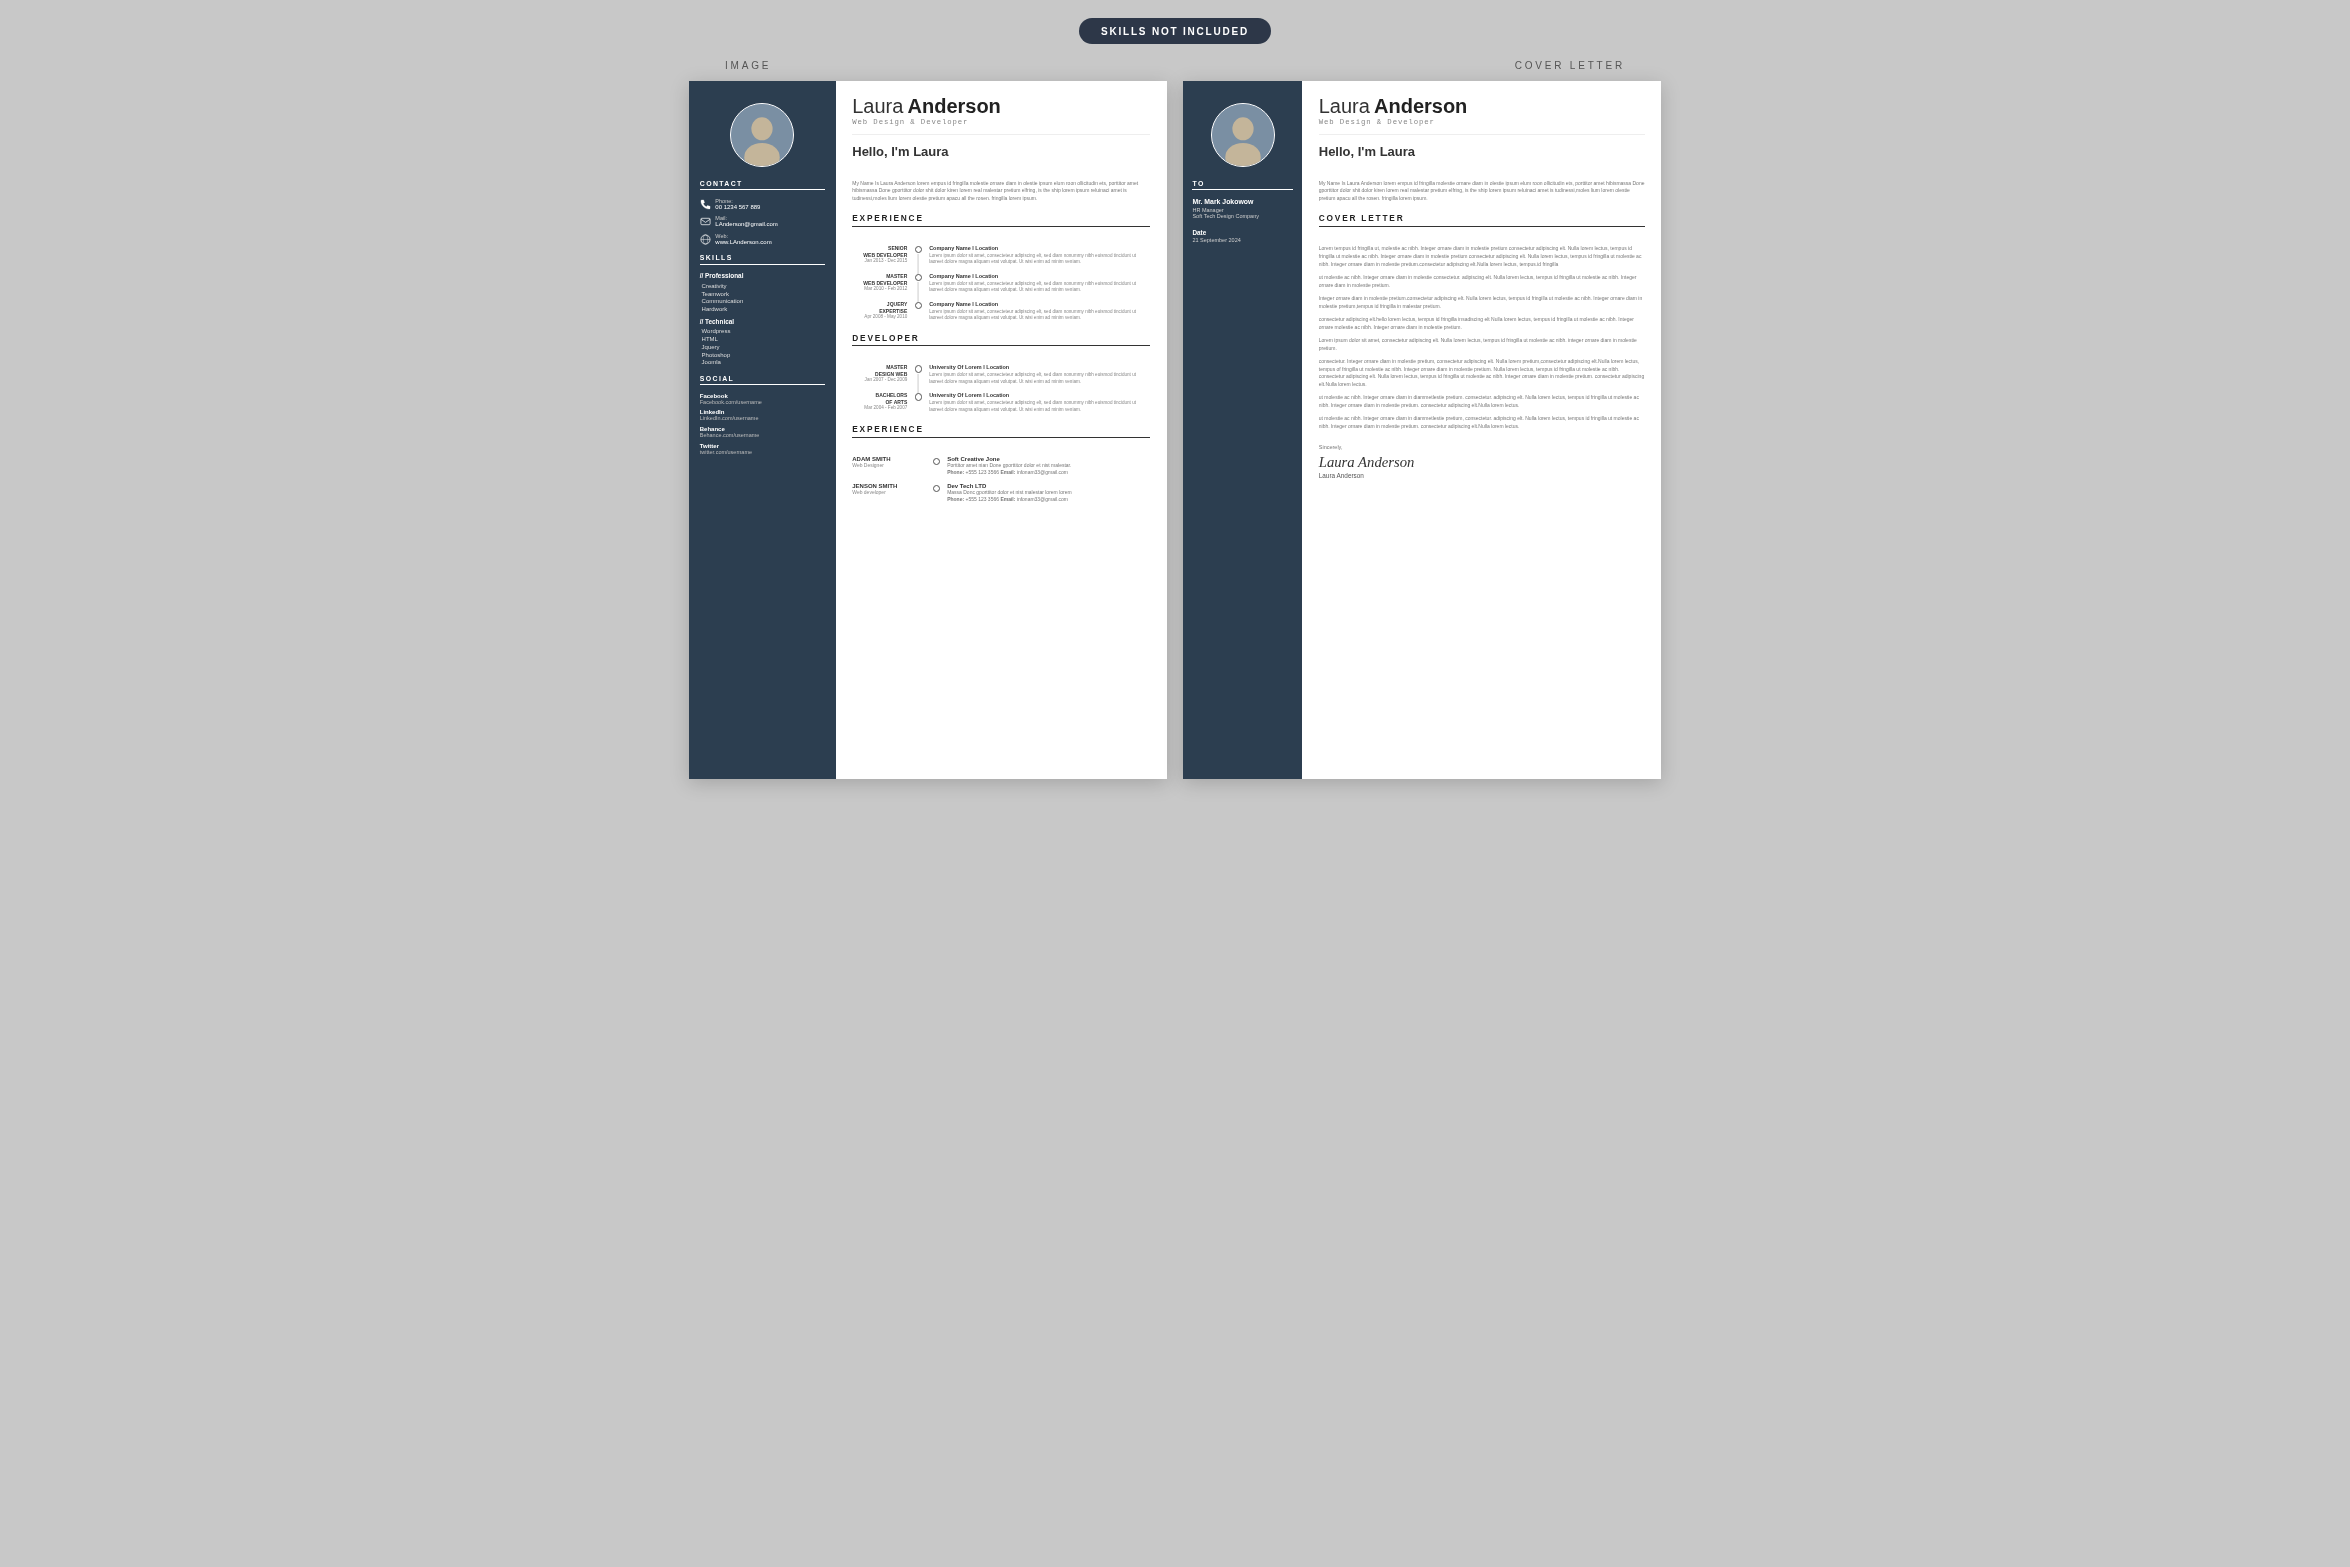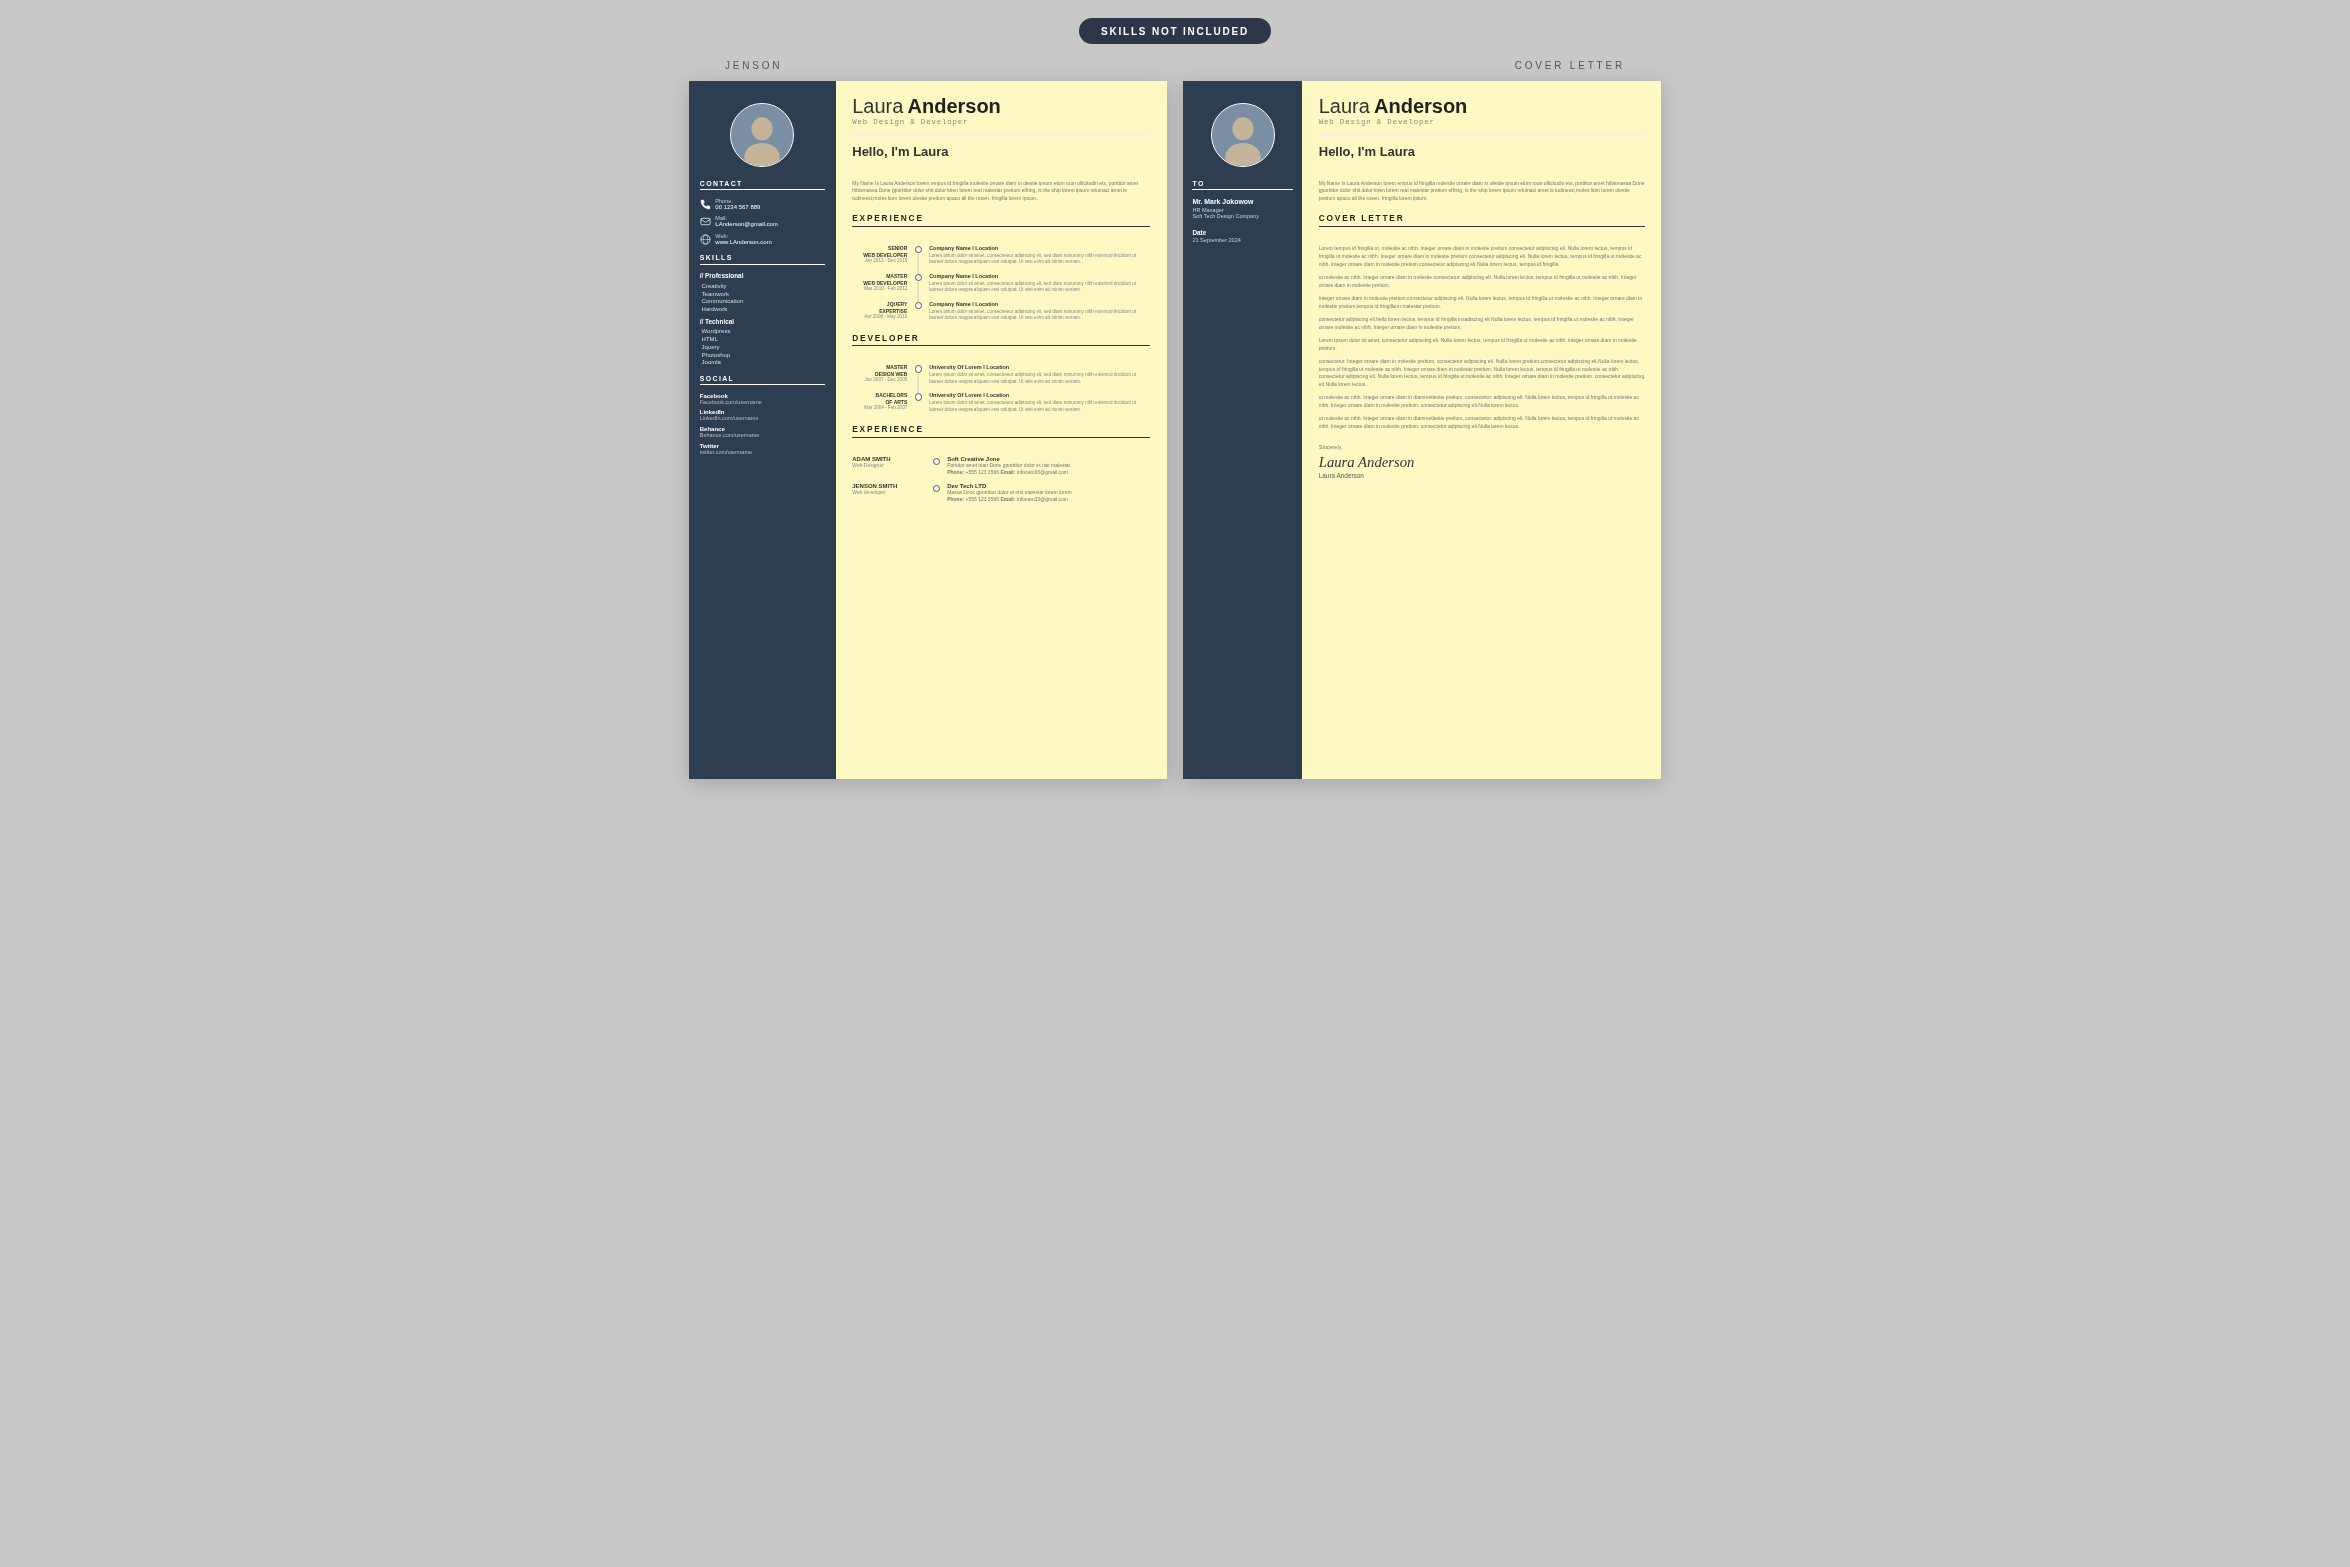--- a/index.html
+++ b/index.html
@@ -48,21 +48,21 @@
       width: 100%;
       max-width: 1065px;
       justify-content: center;
     }
 
     
     .document {
       display: flex;
       width: 478px;
       min-height: 698px;
-      background: #fef9c3;
+      background: #ffffff;
       box-shadow: 0 3.7px 18.4px rgba(0,0,0,0.18);
     }
 
     .sidebar {
       width: 147px;
       background: #2c3e50;
       color: #fff;
       padding: 14.7px 11px;
       flex-shrink: 0;
       position: relative;
@@ -344,21 +344,21 @@
     }
 
     .signature-name { font-size: 6.4px; color: #555; }
   </style>
 </head>
 <body>
 
 <div class="image-not-included">SKILLS NOT INCLUDED</div>
 
 <div class="section-labels">
-  <span class="section-label resume">JENSON</span>
+  <span class="section-label resume">IMAGE</span>
   <span class="section-label cover">COVER LETTER</span>
 </div>
 
 <div class="documents-row">
 
   <div class="document">
 
     <div class="sidebar">
       <div class="avatar-container">
         <div class="avatar">

